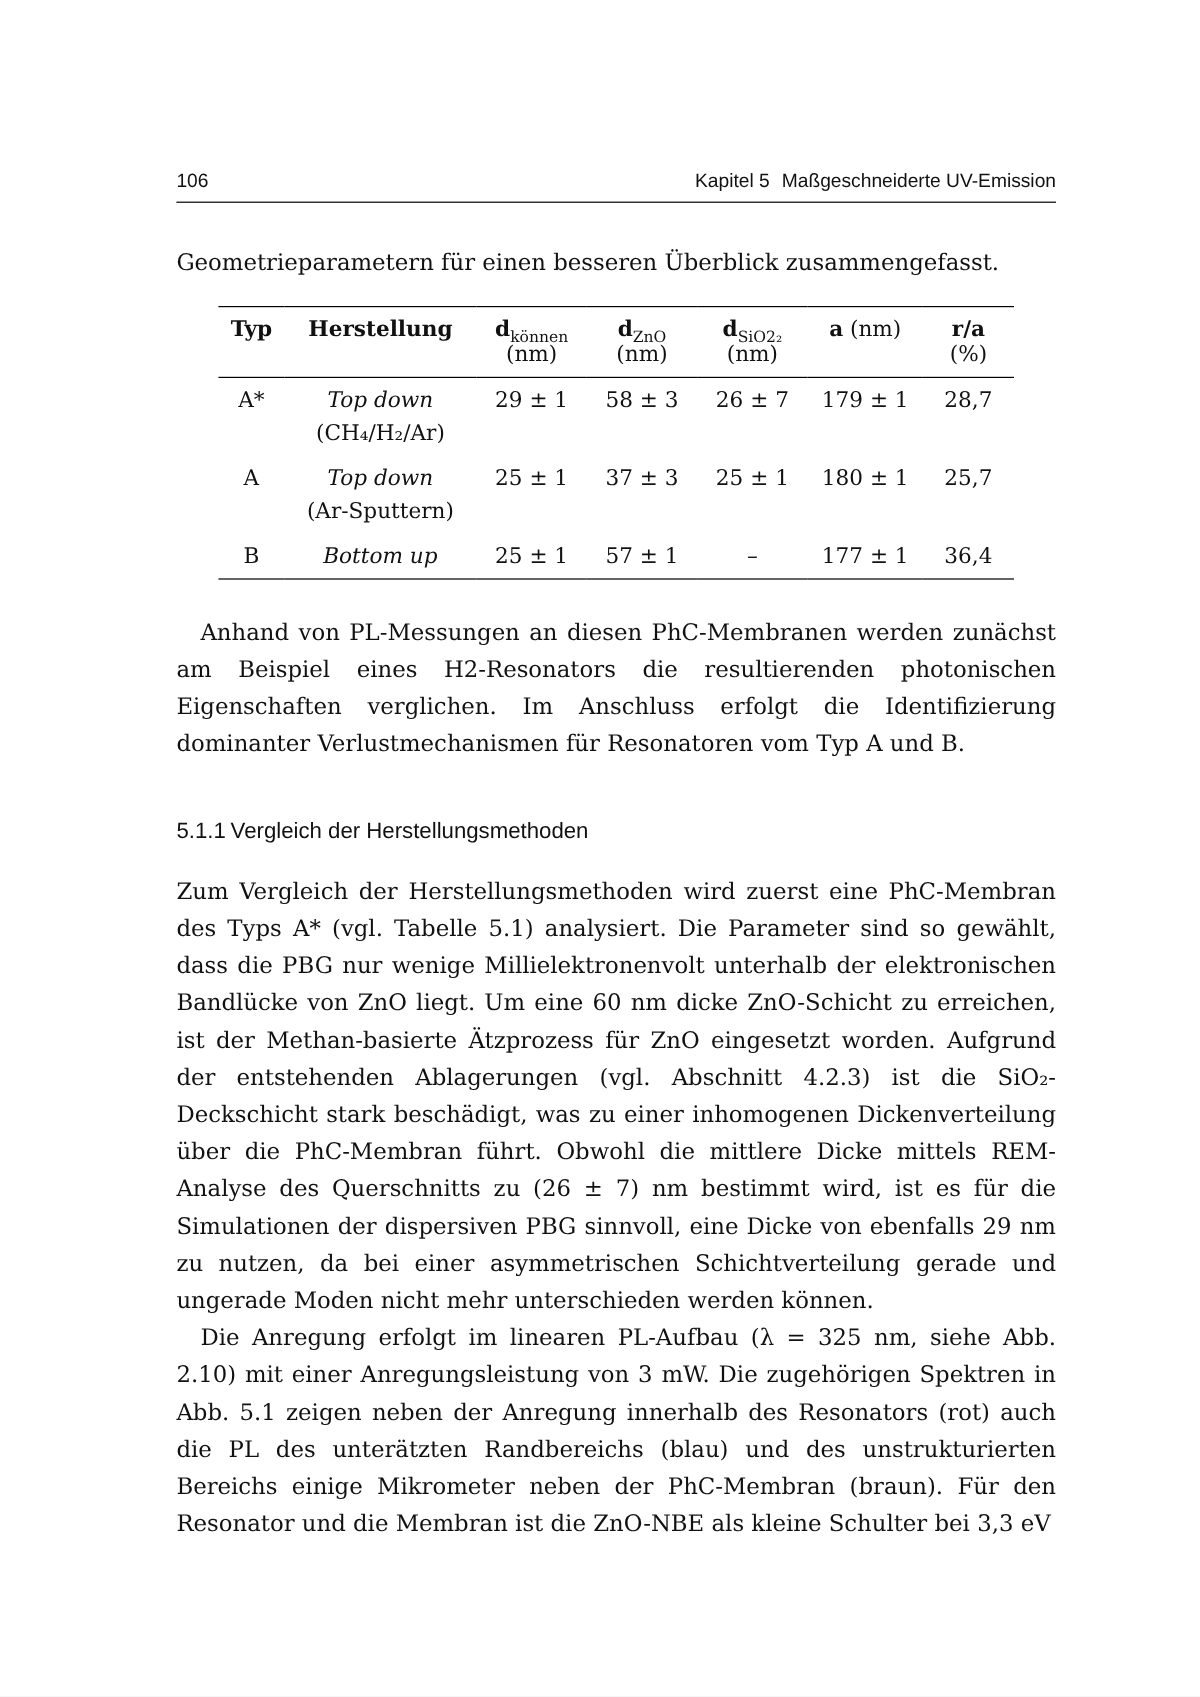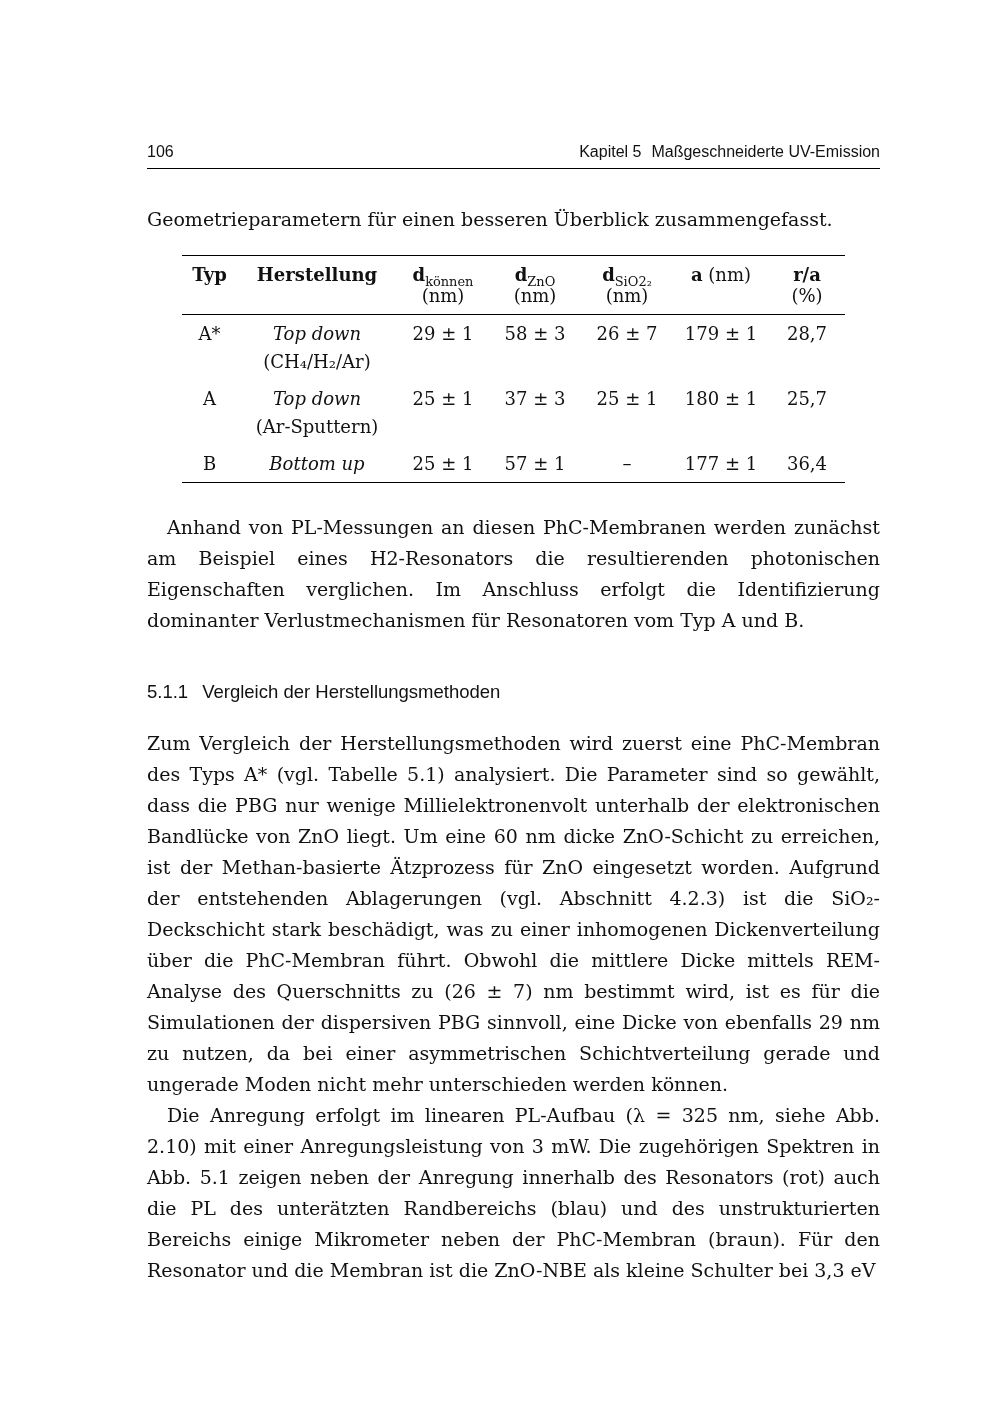--- a/index.html
+++ b/index.html
@@ -67,21 +67,21 @@
   .method-detail { margin-top: 7px; font-style: normal; }
   .method-detail:empty { display: none; }
   td { padding-top: 10px; }
   tbody td { padding-bottom: 10px; }
   
   .sec-heading {
     margin-top: 45px;
     font-family: "Liberation Sans", "DejaVu Sans", sans-serif;
     font-size: 18.5px;
     display: flex;
-    gap: 14px;
+    gap: 4px;
   }
   .p1 { margin-top: 29px; }
   .p2 { margin-top: 25px; }
 </style>
 </head>
 <body>
 
 <div class="page">
 
   <div class="running-head">

